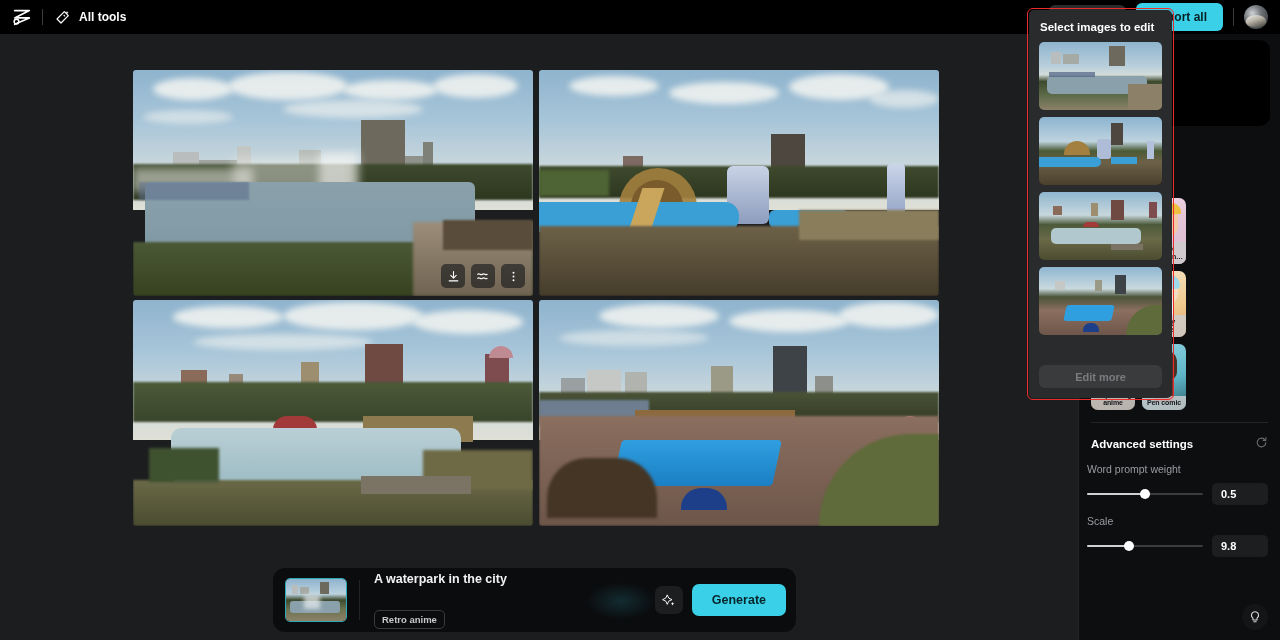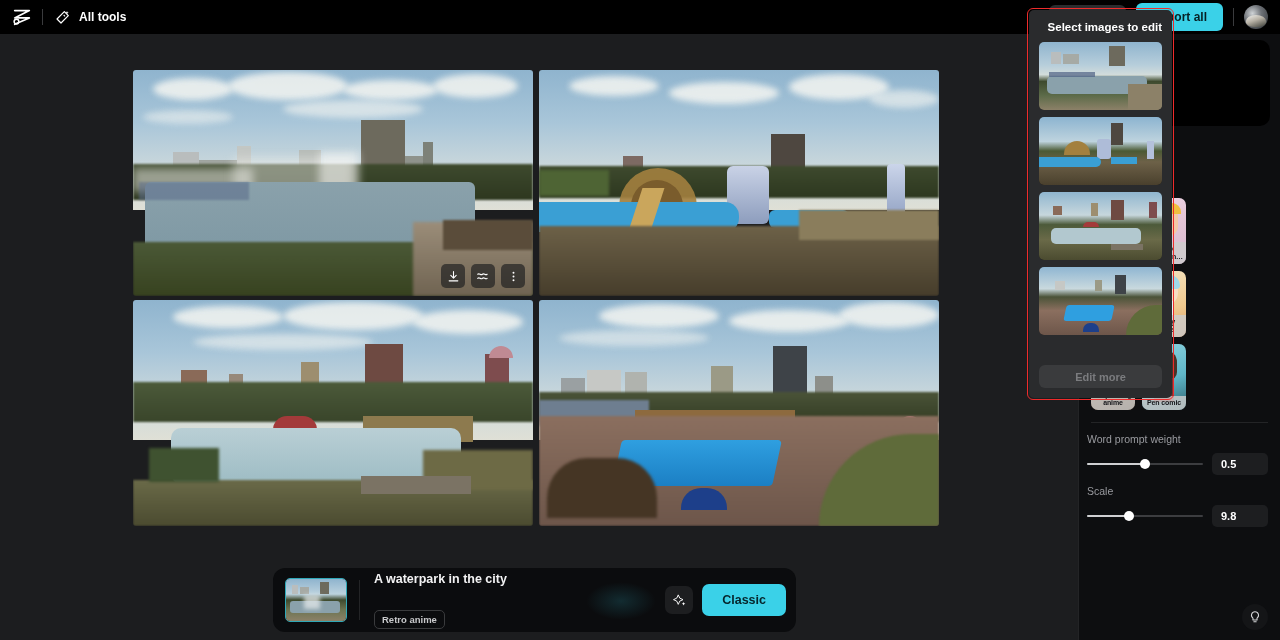--- a/index.html
+++ b/index.html
@@ -135,21 +135,21 @@
 
   
   .popover {
     position:absolute; left:1027px; top:8px; width:147px; height:392px;
     border:1.5px solid #ee2b2b; border-radius:6px; z-index:40; padding:1px;
   }
   .popover-inner {
     width:100%; height:100%; background:#2a2b2d; border-radius:5px;
     padding:10px 10px 10px 10px; display:flex; flex-direction:column;
   }
-  .pop-title { font-size:11.5px; font-weight:700; color:#fff; margin:1px 0 9px 1px;text-align:right; }
+  .pop-title { font-size:11.5px; font-weight:700; color:#fff; margin:1px 0 9px 1px; }
   .pop-list { flex:1; display:flex; flex-direction:column; gap:7px; overflow:hidden; }
   .pop-thumb {
     width:123px; height:68px; border-radius:5px; overflow:hidden; position:relative; cursor:pointer;
     background:#111;
   }
   .pop-footer { padding-top:9px; }
   .btn-editmore {
     width:123px; height:23px; border-radius:6px; background:#3a3b3d; color:#7b7c7f;
     font-size:11px; font-weight:700; border:none; cursor:not-allowed;
     font-family:"Liberation Sans", sans-serif;
@@ -398,20 +398,29 @@
         <div style="position:absolute;inset:0;background:linear-gradient(160deg,#8fd4e0,#5fb6c8 55%,#2f6470);"></div>
         <div style="position:absolute;left:9px;top:6px;width:26px;height:30px;background:#4a3128;border-radius:12px 12px 8px 8px;"></div>
         <div style="position:absolute;left:12px;top:34px;width:20px;height:24px;background:#7a2f2f;"></div>
         <div class="style-label">Pen comic</div>
       </div>
       <div class="style-card" style="visibility:hidden;"></div>
     </div>
 
     <div class="sb-divider"></div>
 
+    <div class="adv-head">
+      <span class="adv-title">Advanced settings</span>
+      <span class="reset-icon">
+        <svg width="13" height="13" viewBox="0 0 24 24">
+            <path d="M20 12a8 8 0 1 1-2.5-5.8" fill="none" stroke="#bcbdc0" stroke-width="2" stroke-linecap="round"></path>
+            <path d="M20 3v5h-5" fill="none" stroke="#bcbdc0" stroke-width="2" stroke-linecap="round" stroke-linejoin="round"></path>
+          </svg>
+      </span>
+    </div>
 
     <div class="setting">
       <div class="setting-label">Word prompt weight</div>
       <div class="setting-row">
         <div class="slider">
           <div class="track"></div>
             <div class="fill" style="width:50%"></div>
             <div class="knob" style="left:calc(50% - 5px)"></div>
         </div>
         <div class="numbox">0.5</div>
@@ -505,16 +514,16 @@
       <div class="prompt-text" placeholder="Describe the image you want to generate">A waterpark in the city</div>
       <div class="prompt-chip">Retro anime</div>
     </div>
     <div class="glow"></div>
     <div class="sparkle-btn">
       <svg width="15" height="15" viewBox="0 0 24 24">
         <path d="M10 3 L12.4 8.2 L17.6 10.6 L12.4 13 L10 18.2 L7.6 13 L2.4 10.6 L7.6 8.2 Z" fill="none" stroke="#fff" stroke-width="1.5" stroke-linejoin="round"></path>
         <path d="M18.5 14.2 l.9 2 2 .9 -2 .9 -.9 2 -.9-2 -2-.9 2-.9z" fill="#fff"></path>
       </svg>
     </div>
-    <button class="btn-generate">Classic</button>
+    <button class="btn-generate">Generate</button>
   </div>
 
 </div>
 
 </body></html>

